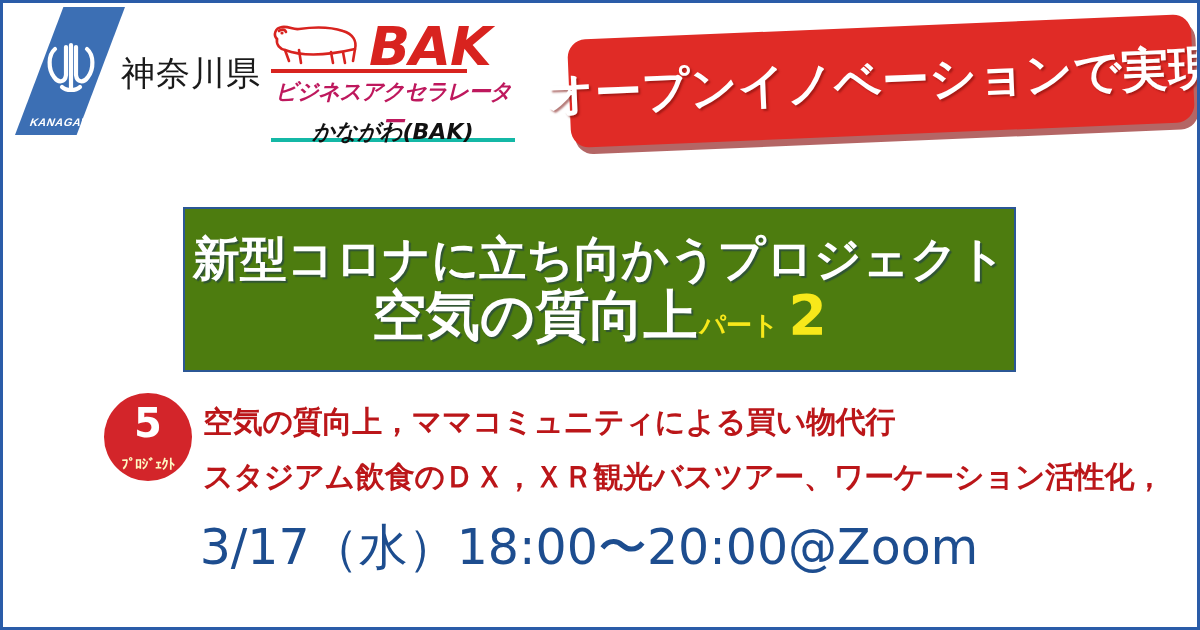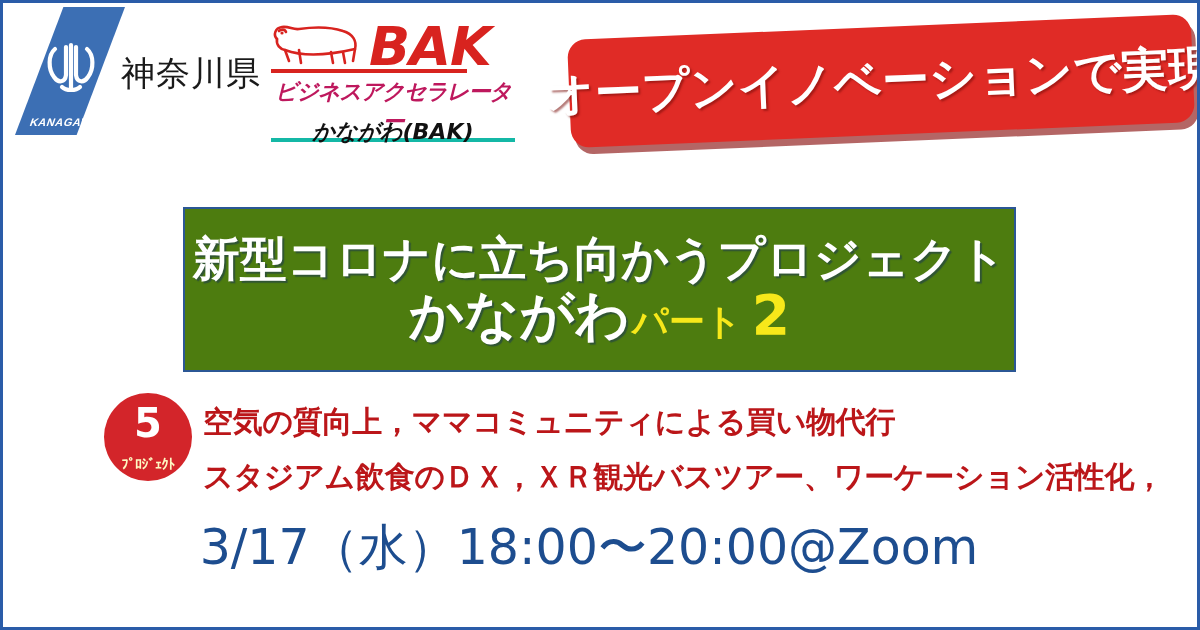--- a/index.html
+++ b/index.html
@@ -194,21 +194,21 @@
   }
   .title-main2 {
     color: #ffffff;
     font-size: 54px;
     font-weight: bold;
     text-shadow: 2px 2px 1px rgba(20, 45, 90, .5);
     font-family: "DejaVu Sans", sans-serif;
   }
   .title-part {
     color: #f7e81a;
-    font-size: 36px;
+    font-size: 26px;
     font-weight: bold;
     margin-left: 2px;
     font-family: "DejaVu Sans", sans-serif;
   }
   .title-num {
     color: #f7e81a;
     font-size: 55px;
     font-weight: bold;
     margin-left: 10px;
     font-family: "DejaVu Sans", sans-serif;
@@ -316,21 +316,21 @@
     <div class="bak-sub2">かながわ(BAK)</div>
   </div>
 
   <div class="ribbon">
     <span class="ribbon-text">オープンイノベーションで実現</span>
   </div>
 
   <div class="title-box">
     <div class="title-line1">新型コロナに立ち向かうプロジェクト</div>
     <div class="title-line2">
-      <span class="title-main2">かながわ</span>
+      <span class="title-main2">空気の質向上</span>
       <span class="title-part">パート</span>
       <span class="title-num">2</span>
     </div>
   </div>
 
   <div class="badge">
     <span class="badge-num">5</span>
     <span class="badge-label">ﾌﾟﾛｼﾞｪｸﾄ</span>
   </div>
 

